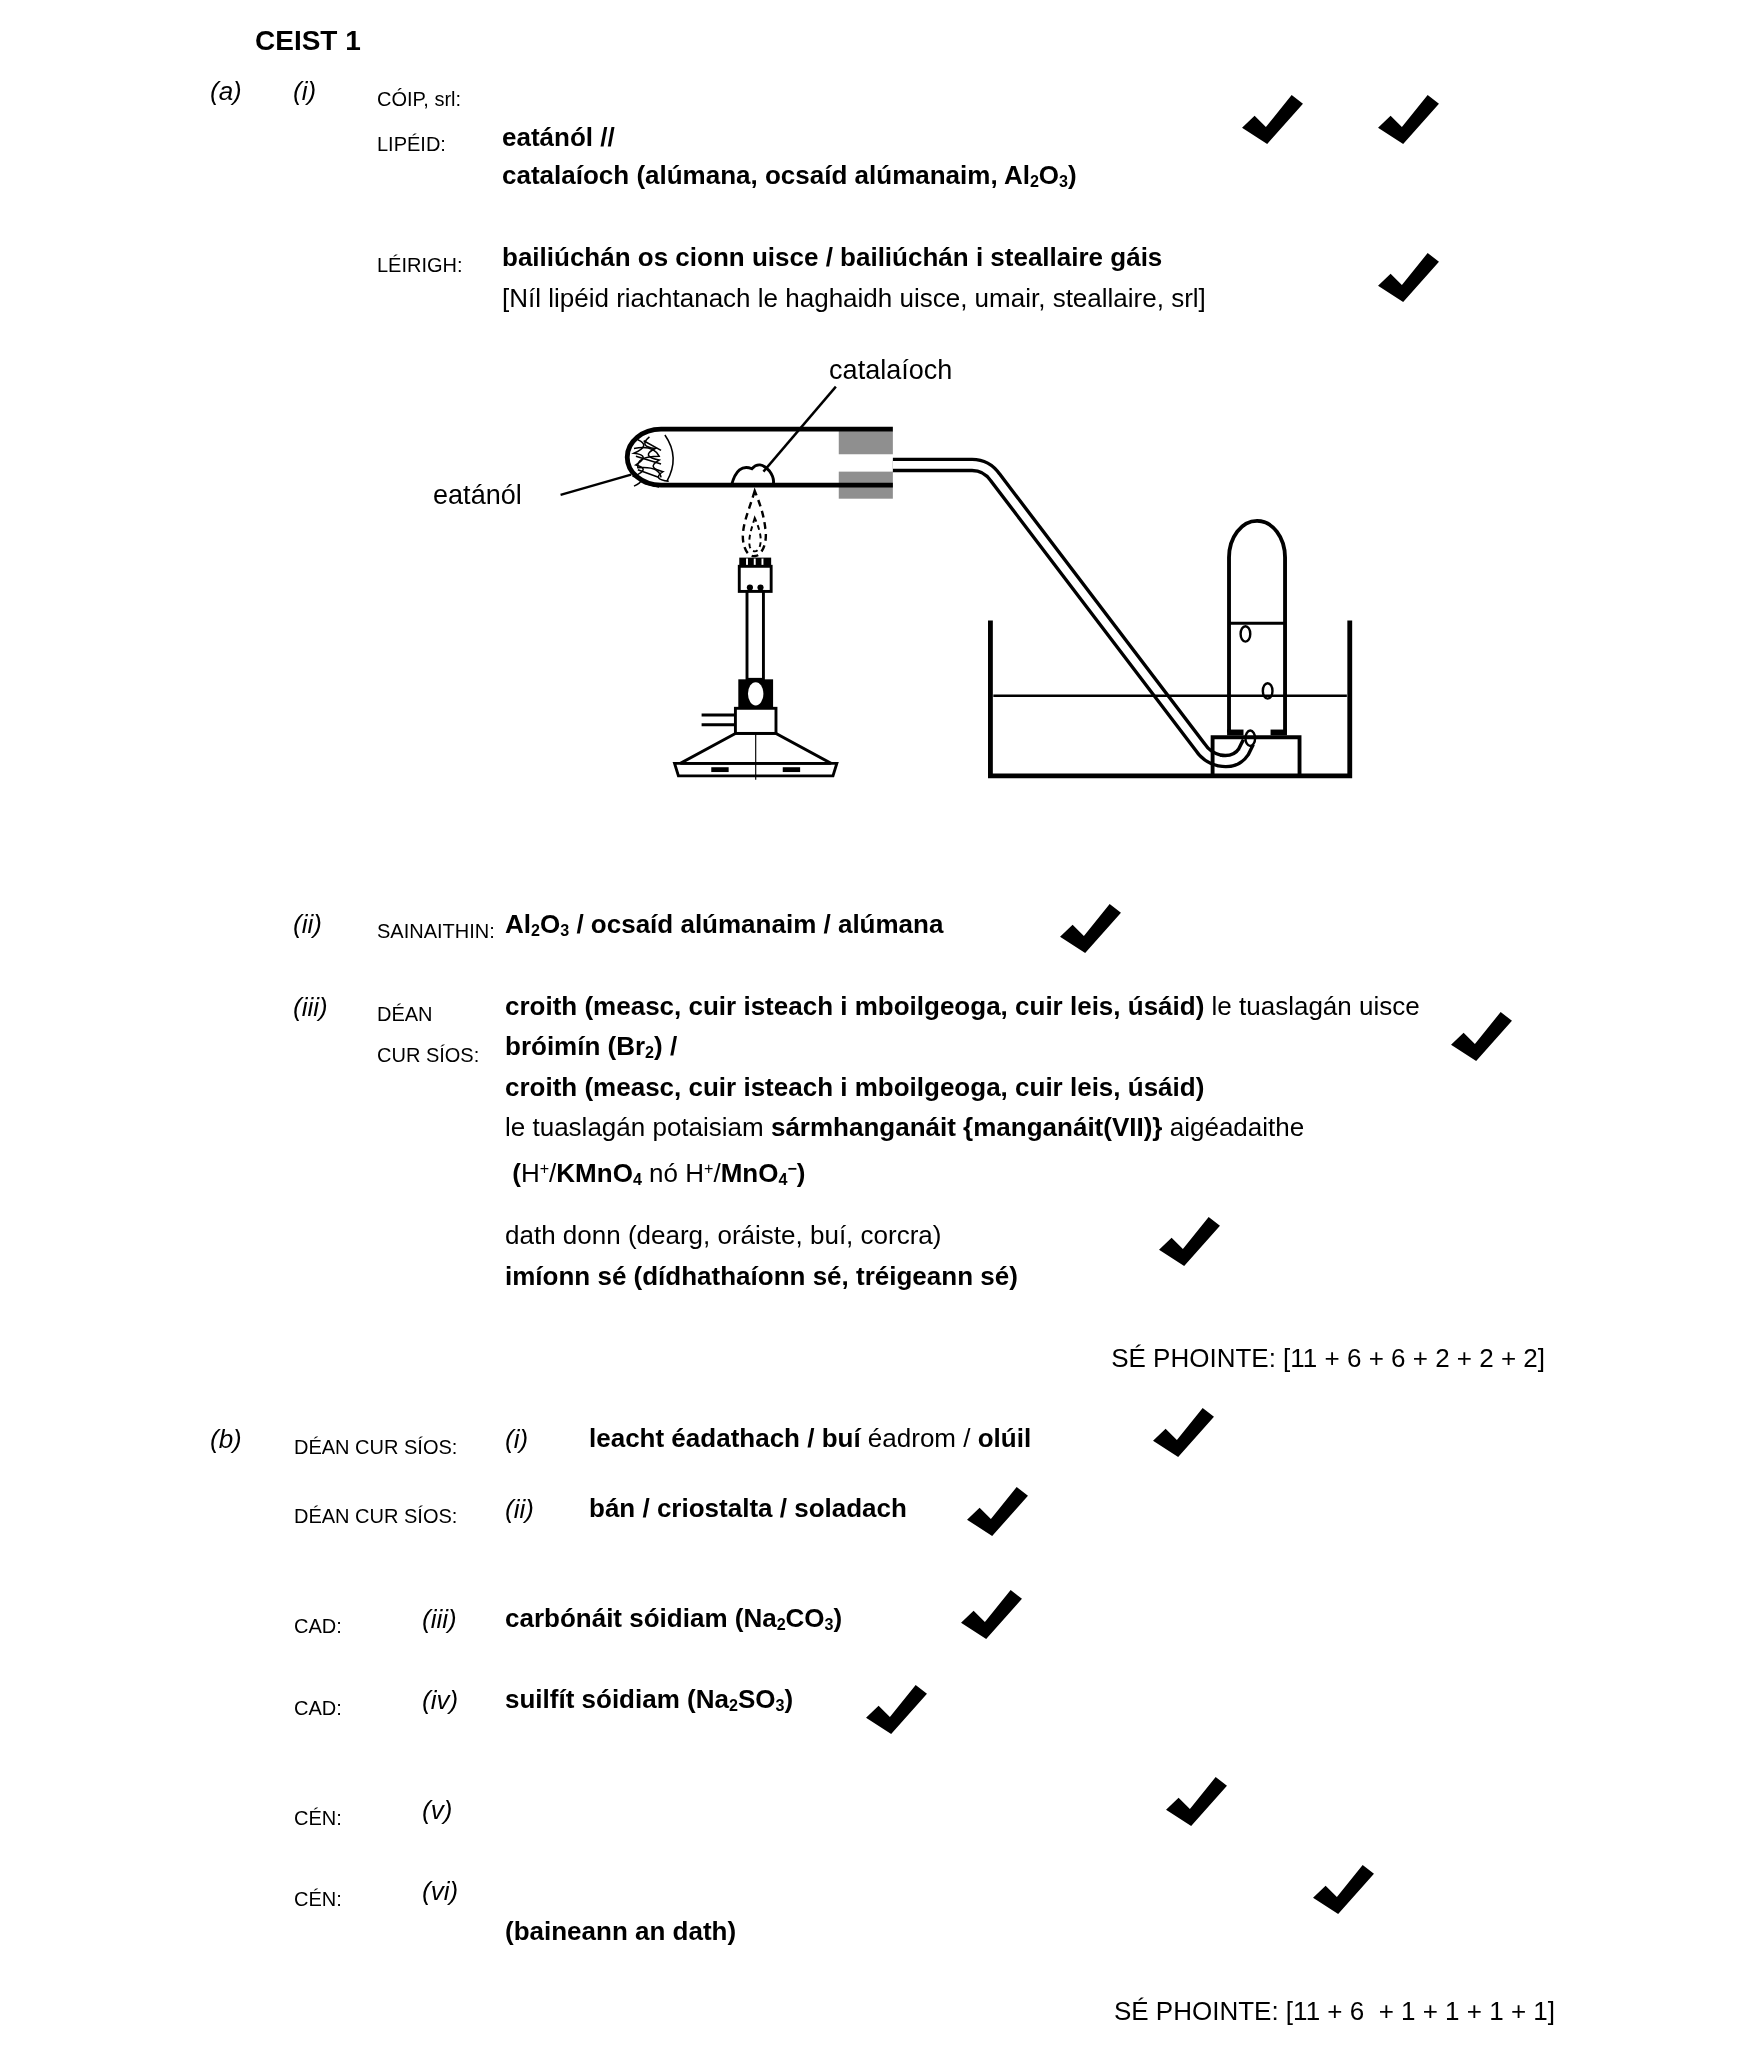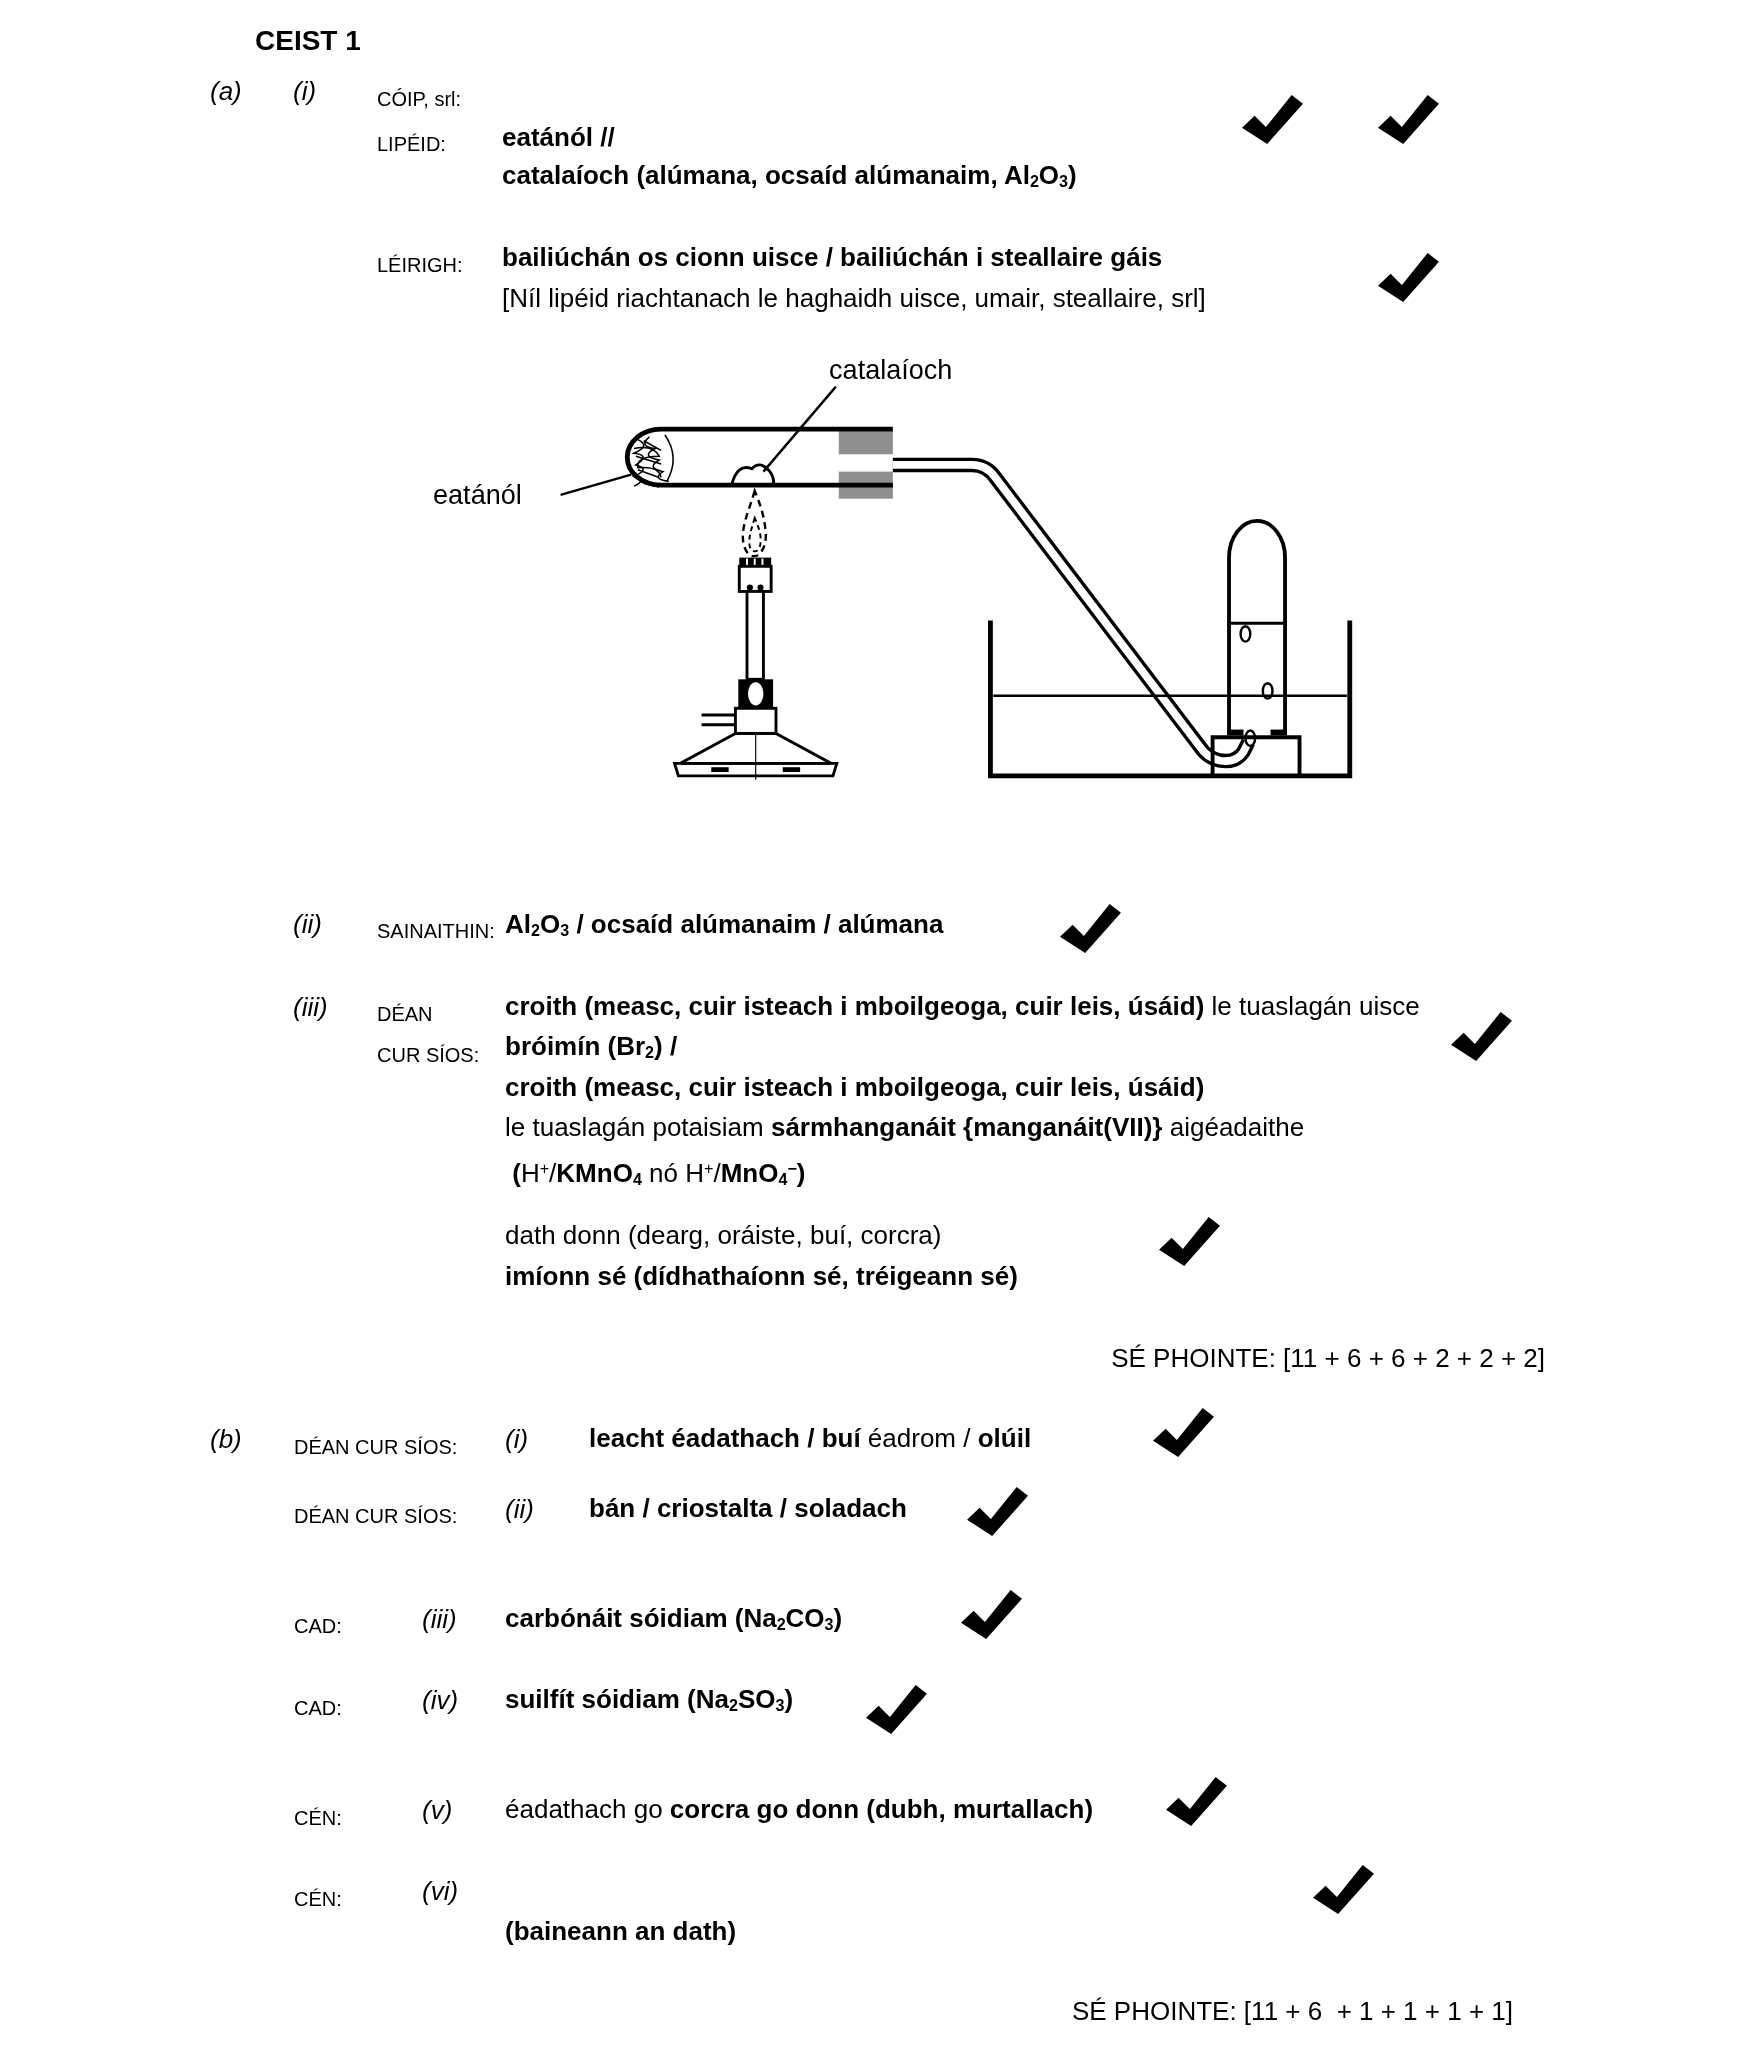--- a/index.html
+++ b/index.html
@@ -143,27 +143,26 @@
   <div class="t lbl" style="left:294px;top:1610px">CAD:</div>
   <div class="t it" style="left:422px;top:1603px">(iii)</div>
   <div class="t" style="left:505px;top:1602px"><span class="b">carbónáit sóidiam (Na</span><span class="b sb">2</span><span class="b">CO</span><span class="b sb">3</span><span class="b">)</span></div>
 
   <div class="t lbl" style="left:294px;top:1692px">CAD:</div>
   <div class="t it" style="left:422px;top:1684px">(iv)</div>
   <div class="t" style="left:505px;top:1683px"><span class="b">suilfít sóidiam (Na</span><span class="b sb">2</span><span class="b">SO</span><span class="b sb">3</span><span class="b">)</span></div>
 
   <div class="t lbl" style="left:294px;top:1802px">CÉN:</div>
   <div class="t it" style="left:422px;top:1794px">(v)</div>
-  <div class="t" style="left:505px;top:1793px"><span>éadathach go </span><span class="b">corcra go donn (dubh, murtallach)</span></div>
 
   <div class="t lbl" style="left:294px;top:1883px">CÉN:</div>
   <div class="t it" style="left:422px;top:1875px">(vi)</div>
   <div class="t" style="left:505px;top:1915px"><span class="b">(baineann an dath)</span></div>
 
-  <div class="t right" style="left:934px;top:1995px">SÉ PHOINTE: [11 + 6&nbsp; + 1 + 1 + 1 + 1]</div>
+  <div class="t right" style="left:976px;top:1995px">SÉ PHOINTE: [11 + 6&nbsp; + 1 + 1 + 1 + 1]</div>
 
   <svg class="check" style="left:1242px;top:95px" viewBox="0 0 97 78">
       <path d="M0 52 L20 33 L38 51 L79 0 L97 14 L40 78 Z"></path>
     </svg>
   <svg class="check" style="left:1378px;top:95px" viewBox="0 0 97 78">
       <path d="M0 52 L20 33 L38 51 L79 0 L97 14 L40 78 Z"></path>
     </svg>
   <svg class="check" style="left:1378px;top:253px" viewBox="0 0 97 78">
       <path d="M0 52 L20 33 L38 51 L79 0 L97 14 L40 78 Z"></path>
     </svg>

